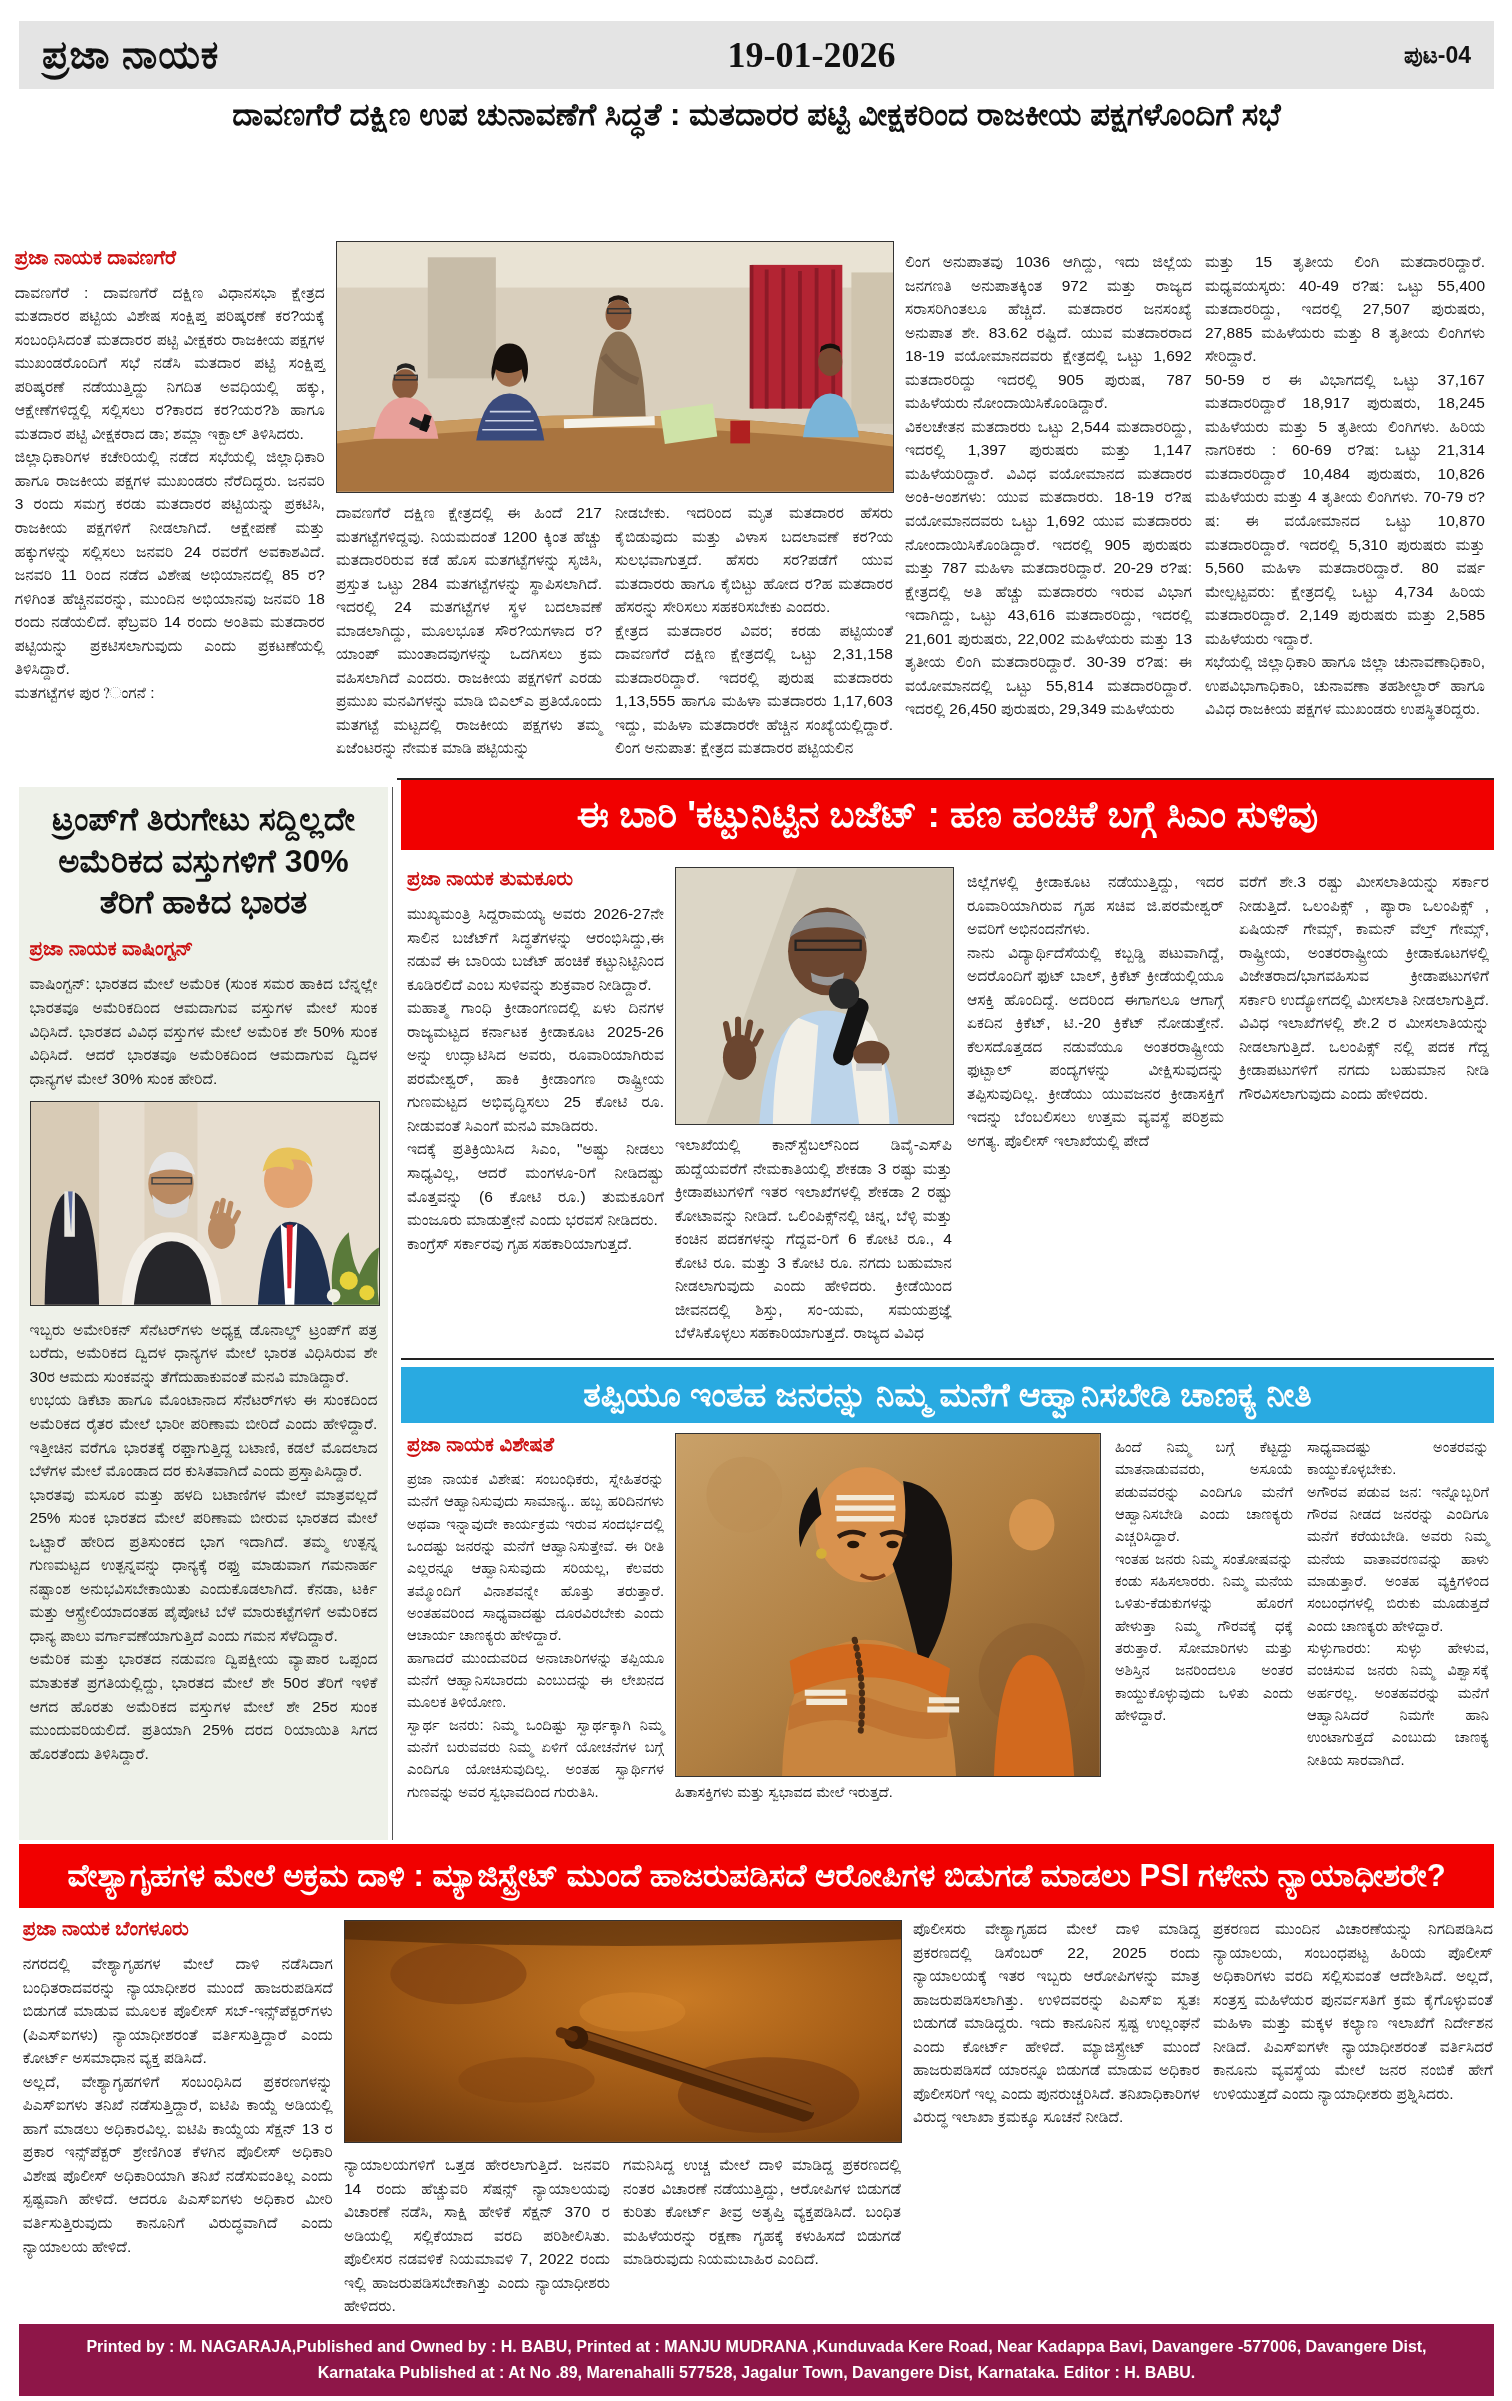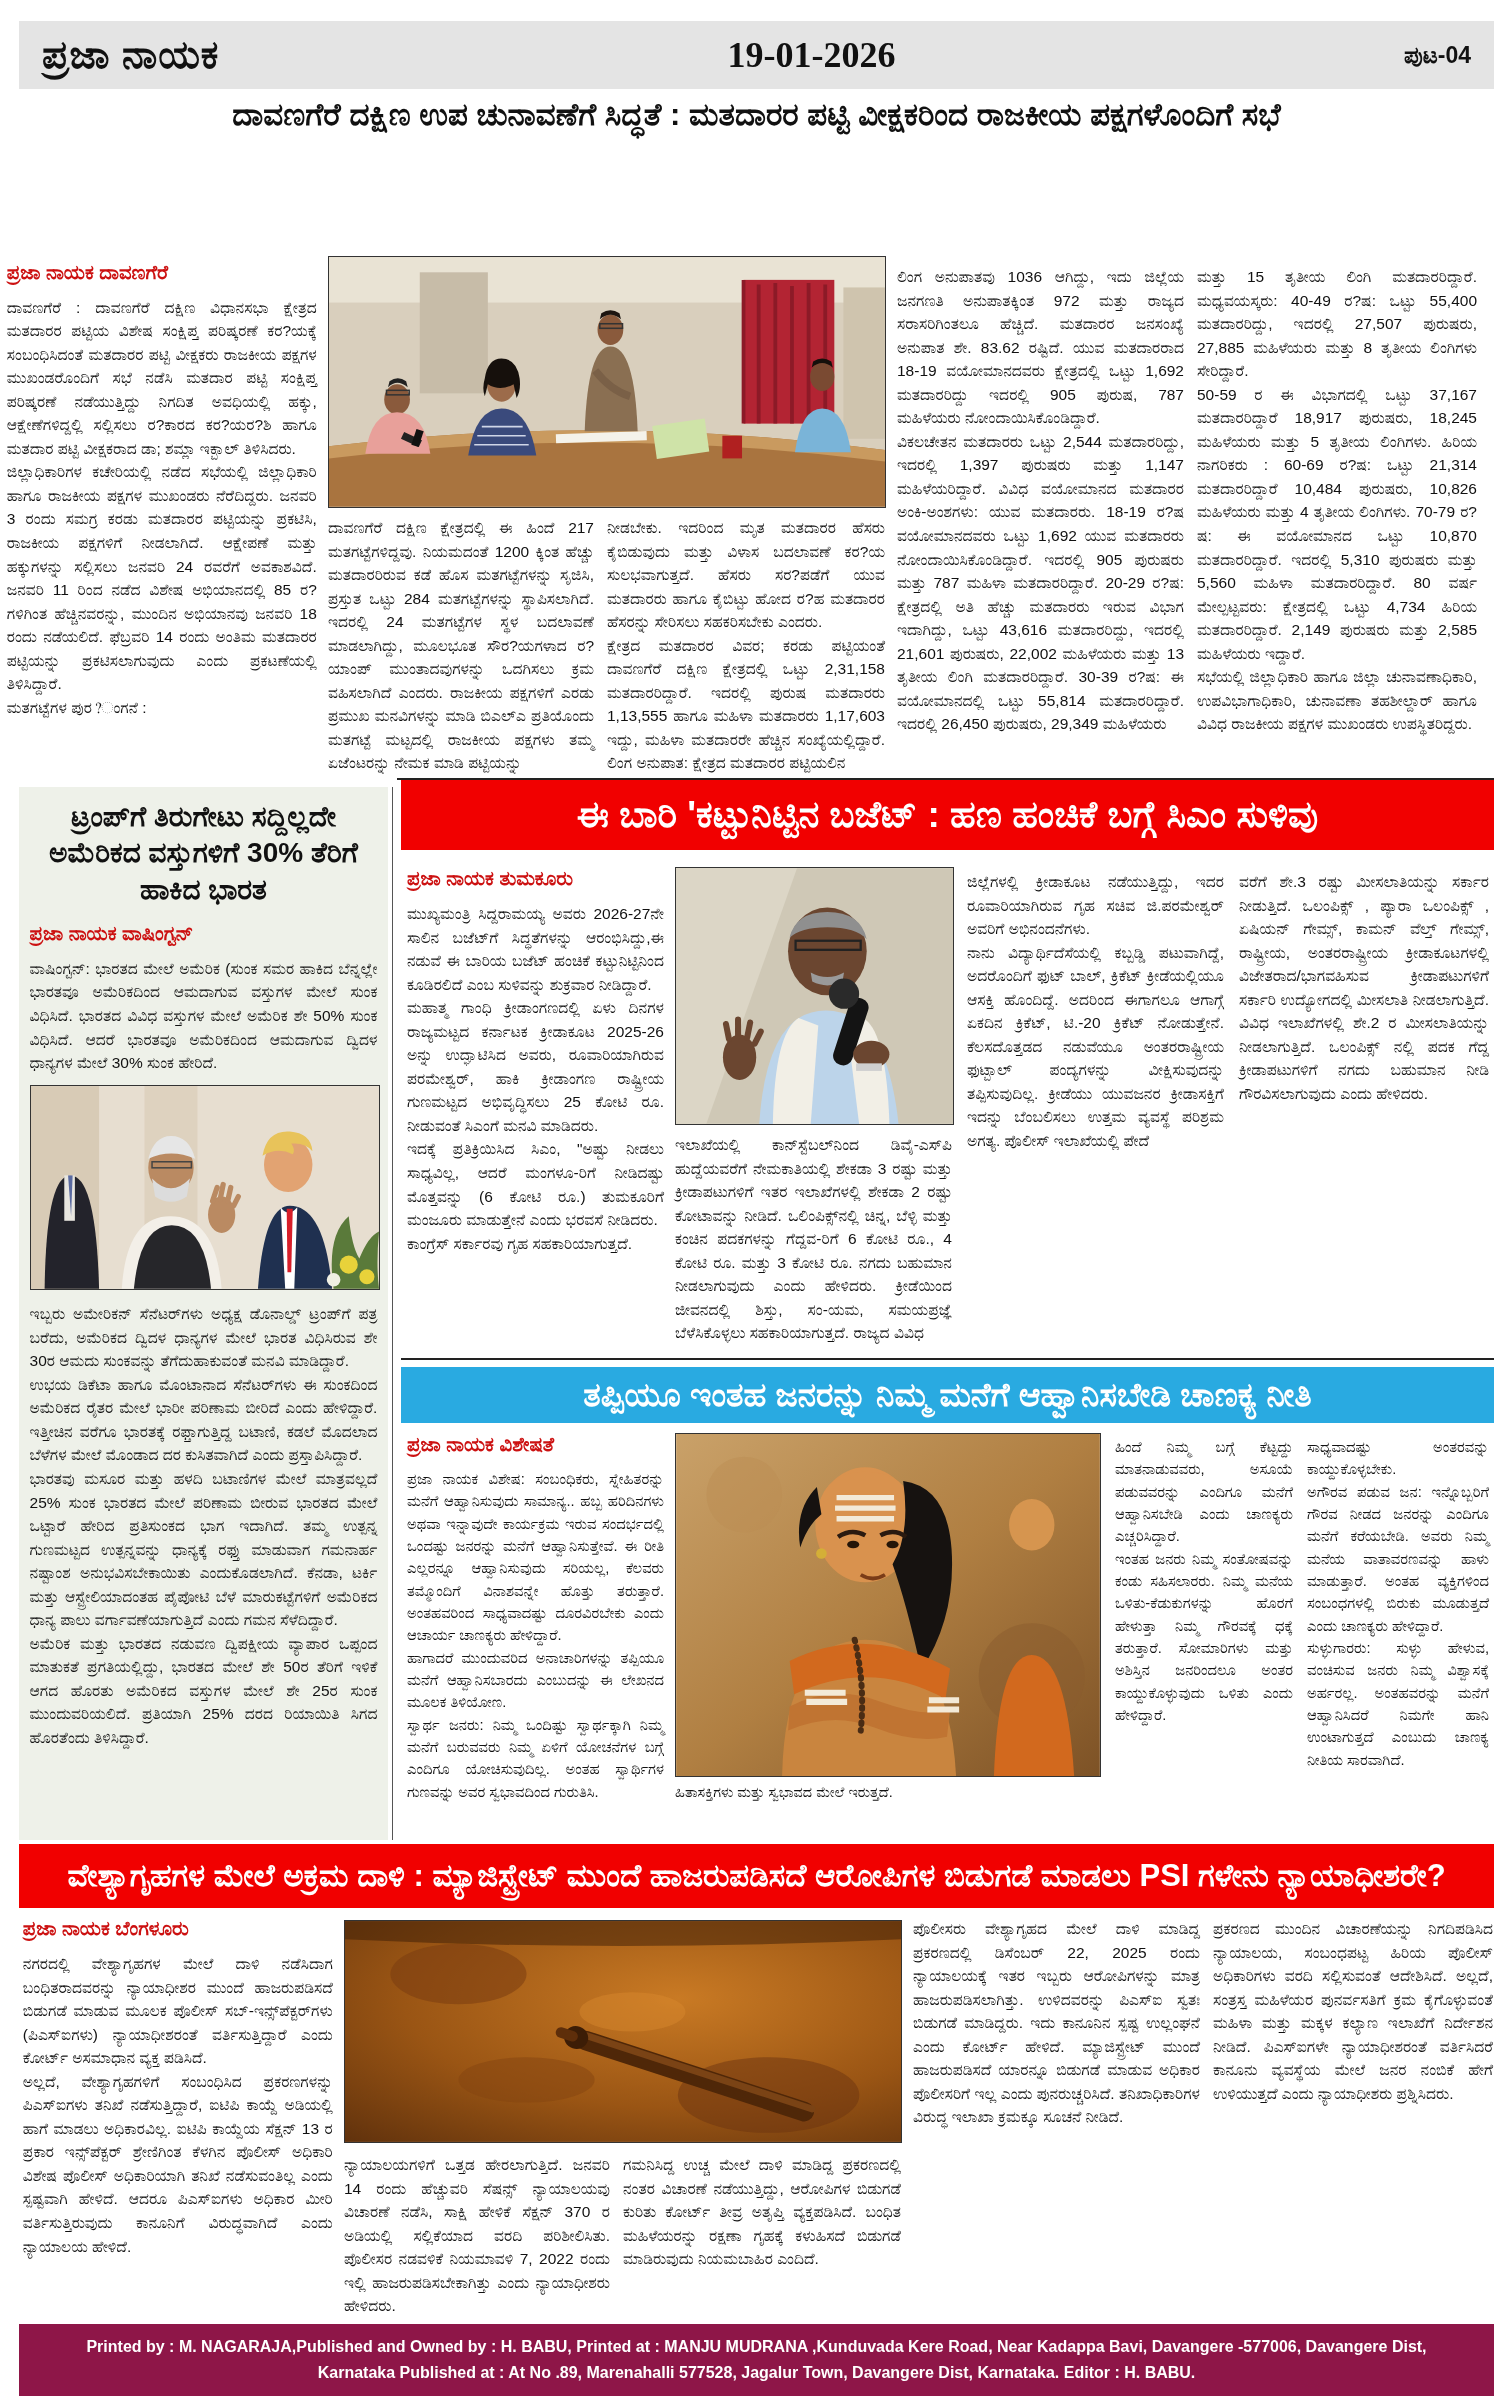--- a/index.html
+++ b/index.html
@@ -12,21 +12,21 @@
   .mast-page{font-size:23px;font-weight:bold;}
   .kicker{font-size:31px;font-weight:bold;text-align:center;line-height:1.1;}
   .banner{color:#fff;font-weight:bold;text-align:center;display:flex;align-items:center;justify-content:center;box-sizing:border-box;}
   .green{background:#2e8b2e;font-size:42px;}
   .red{background:#f10000;}
   .blue{background:#29aae1;font-size:33px;}
   .byline{color:#cc1111;font-weight:bold;font-size:19.7px;margin-bottom:12px;}
   .col{font-size:15.5px;line-height:1.52;text-align:justify;white-space:pre-line;}
   .colbox{box-sizing:border-box;}
   .headbox{background:#eef1e9;}
-  .tariff-head{font-size:28px;font-weight:bold;text-align:center;line-height:1.3;margin:4.5px 0 13.6px 0;}
+  .tariff-head{font-size:32px;font-weight:bold;text-align:center;line-height:1.3;margin:4.5px 0 13.6px 0;}
   .hrule{background:#222;}
   .vrule{background:#555;}
   .footer{background:#8e1648;color:#fff;text-align:center;font-weight:bold;font-size:16px;line-height:1.6;
           display:flex;align-items:center;justify-content:center;padding:0 45px;box-sizing:border-box;}
   .caption{font-size:14.4px;line-height:1.4;text-align:justify;}
   svg{display:block;}
 </style>
 </head>
 <body>
 
@@ -34,21 +34,21 @@
 
   <div class="abs masthead" style="left:19px;top:21px;width:1475px;height:68px;gap:47px;">
     <div class="mast-title">ಪ್ರಜಾ ನಾಯಕ</div>
     <div class="mast-date">19-01-2026</div>
     <div class="mast-page">ಪುಟ-04</div>
   </div>
 
   <div class="abs kicker" style="left:19px;top:98px;width:1475px;">ದಾವಣಗೆರೆ ದಕ್ಷಿಣ ಉಪ ಚುನಾವಣೆಗೆ ಸಿದ್ಧತೆ : ಮತದಾರರ ಪಟ್ಟಿ ವೀಕ್ಷಕರಿಂದ ರಾಜಕೀಯ ಪಕ್ಷಗಳೊಂದಿಗೆ ಸಭೆ</div>
 
 
-  <div class="abs" style="left:3px;top:241px;width:1475px;height:533px;margin-top:15px;">
+  <div class="abs" style="left:11px;top:241px;width:1475px;height:533px;">
     <div class="abs colbox" style="left:3.8px;top:4.5px;width:310px;">
       <div class="byline">ಪ್ರಜಾ ನಾಯಕ ದಾವಣಗೆರೆ</div>
       <div class="col">ದಾವಣಗೆರೆ : ದಾವಣಗೆರೆ ದಕ್ಷಿಣ ವಿಧಾನಸಭಾ ಕ್ಷೇತ್ರದ ಮತದಾರರ ಪಟ್ಟಿಯ ವಿಶೇಷ ಸಂಕ್ಷಿಪ್ತ ಪರಿಷ್ಕರಣೆ ಕರ?ಯಕ್ಕೆ ಸಂಬಂಧಿಸಿದಂತೆ ಮತದಾರರ ಪಟ್ಟಿ ವೀಕ್ಷಕರು ರಾಜಕೀಯ ಪಕ್ಷಗಳ ಮುಖಂಡರೊಂದಿಗೆ ಸಭೆ ನಡೆಸಿ ಮತದಾರ ಪಟ್ಟಿ ಸಂಕ್ಷಿಪ್ತ ಪರಿಷ್ಕರಣೆ ನಡೆಯುತ್ತಿದ್ದು ನಿಗದಿತ ಅವಧಿಯಲ್ಲಿ ಹಕ್ಕು, ಆಕ್ಷೇಣೆಗಳಿದ್ದಲ್ಲಿ ಸಲ್ಲಿಸಲು ರ?ಕಾರದ ಕರ?ಯರ?ಶಿ ಹಾಗೂ ಮತದಾರ ಪಟ್ಟಿ ವೀಕ್ಷಕರಾದ ಡಾ; ಶಮ್ಲಾ ಇಕ್ಬಾಲ್ ತಿಳಿಸಿದರು.
 ಜಿಲ್ಲಾಧಿಕಾರಿಗಳ ಕಚೇರಿಯಲ್ಲಿ ನಡೆದ ಸಭೆಯಲ್ಲಿ ಜಿಲ್ಲಾಧಿಕಾರಿ ಹಾಗೂ ರಾಜಕೀಯ ಪಕ್ಷಗಳ ಮುಖಂಡರು ನೆರೆದಿದ್ದರು. ಜನವರಿ 3 ರಂದು ಸಮಗ್ರ ಕರಡು ಮತದಾರರ ಪಟ್ಟಿಯನ್ನು ಪ್ರಕಟಿಸಿ, ರಾಜಕೀಯ ಪಕ್ಷಗಳಿಗೆ ನೀಡಲಾಗಿದೆ. ಆಕ್ಷೇಪಣೆ ಮತ್ತು ಹಕ್ಕುಗಳನ್ನು ಸಲ್ಲಿಸಲು ಜನವರಿ 24 ರವರೆಗೆ ಅವಕಾಶವಿದೆ. ಜನವರಿ 11 ರಿಂದ ನಡೆದ ವಿಶೇಷ ಅಭಿಯಾನದಲ್ಲಿ 85 ರ?ಗಳಿಗಿಂತ ಹೆಚ್ಚಿನವರನ್ನು, ಮುಂದಿನ ಅಭಿಯಾನವು ಜನವರಿ 18 ರಂದು ನಡೆಯಲಿದೆ. ಫೆಬ್ರವರಿ 14 ರಂದು ಅಂತಿಮ ಮತದಾರರ ಪಟ್ಟಿಯನ್ನು ಪ್ರಕಟಿಸಲಾಗುವುದು ಎಂದು ಪ್ರಕಟಣೆಯಲ್ಲಿ ತಿಳಿಸಿದ್ದಾರೆ.
 ಮತಗಟ್ಟೆಗಳ ಪುರ?ಂಗನೆ :</div>
     </div>
 
     <div class="abs" style="left:325px;top:0px;width:556px;height:250px;border:0.8px solid #333;">
       <svg width="556" height="250" viewBox="0 0 735 330">
         <rect width="735" height="330" fill="#d9cfbd"></rect>

